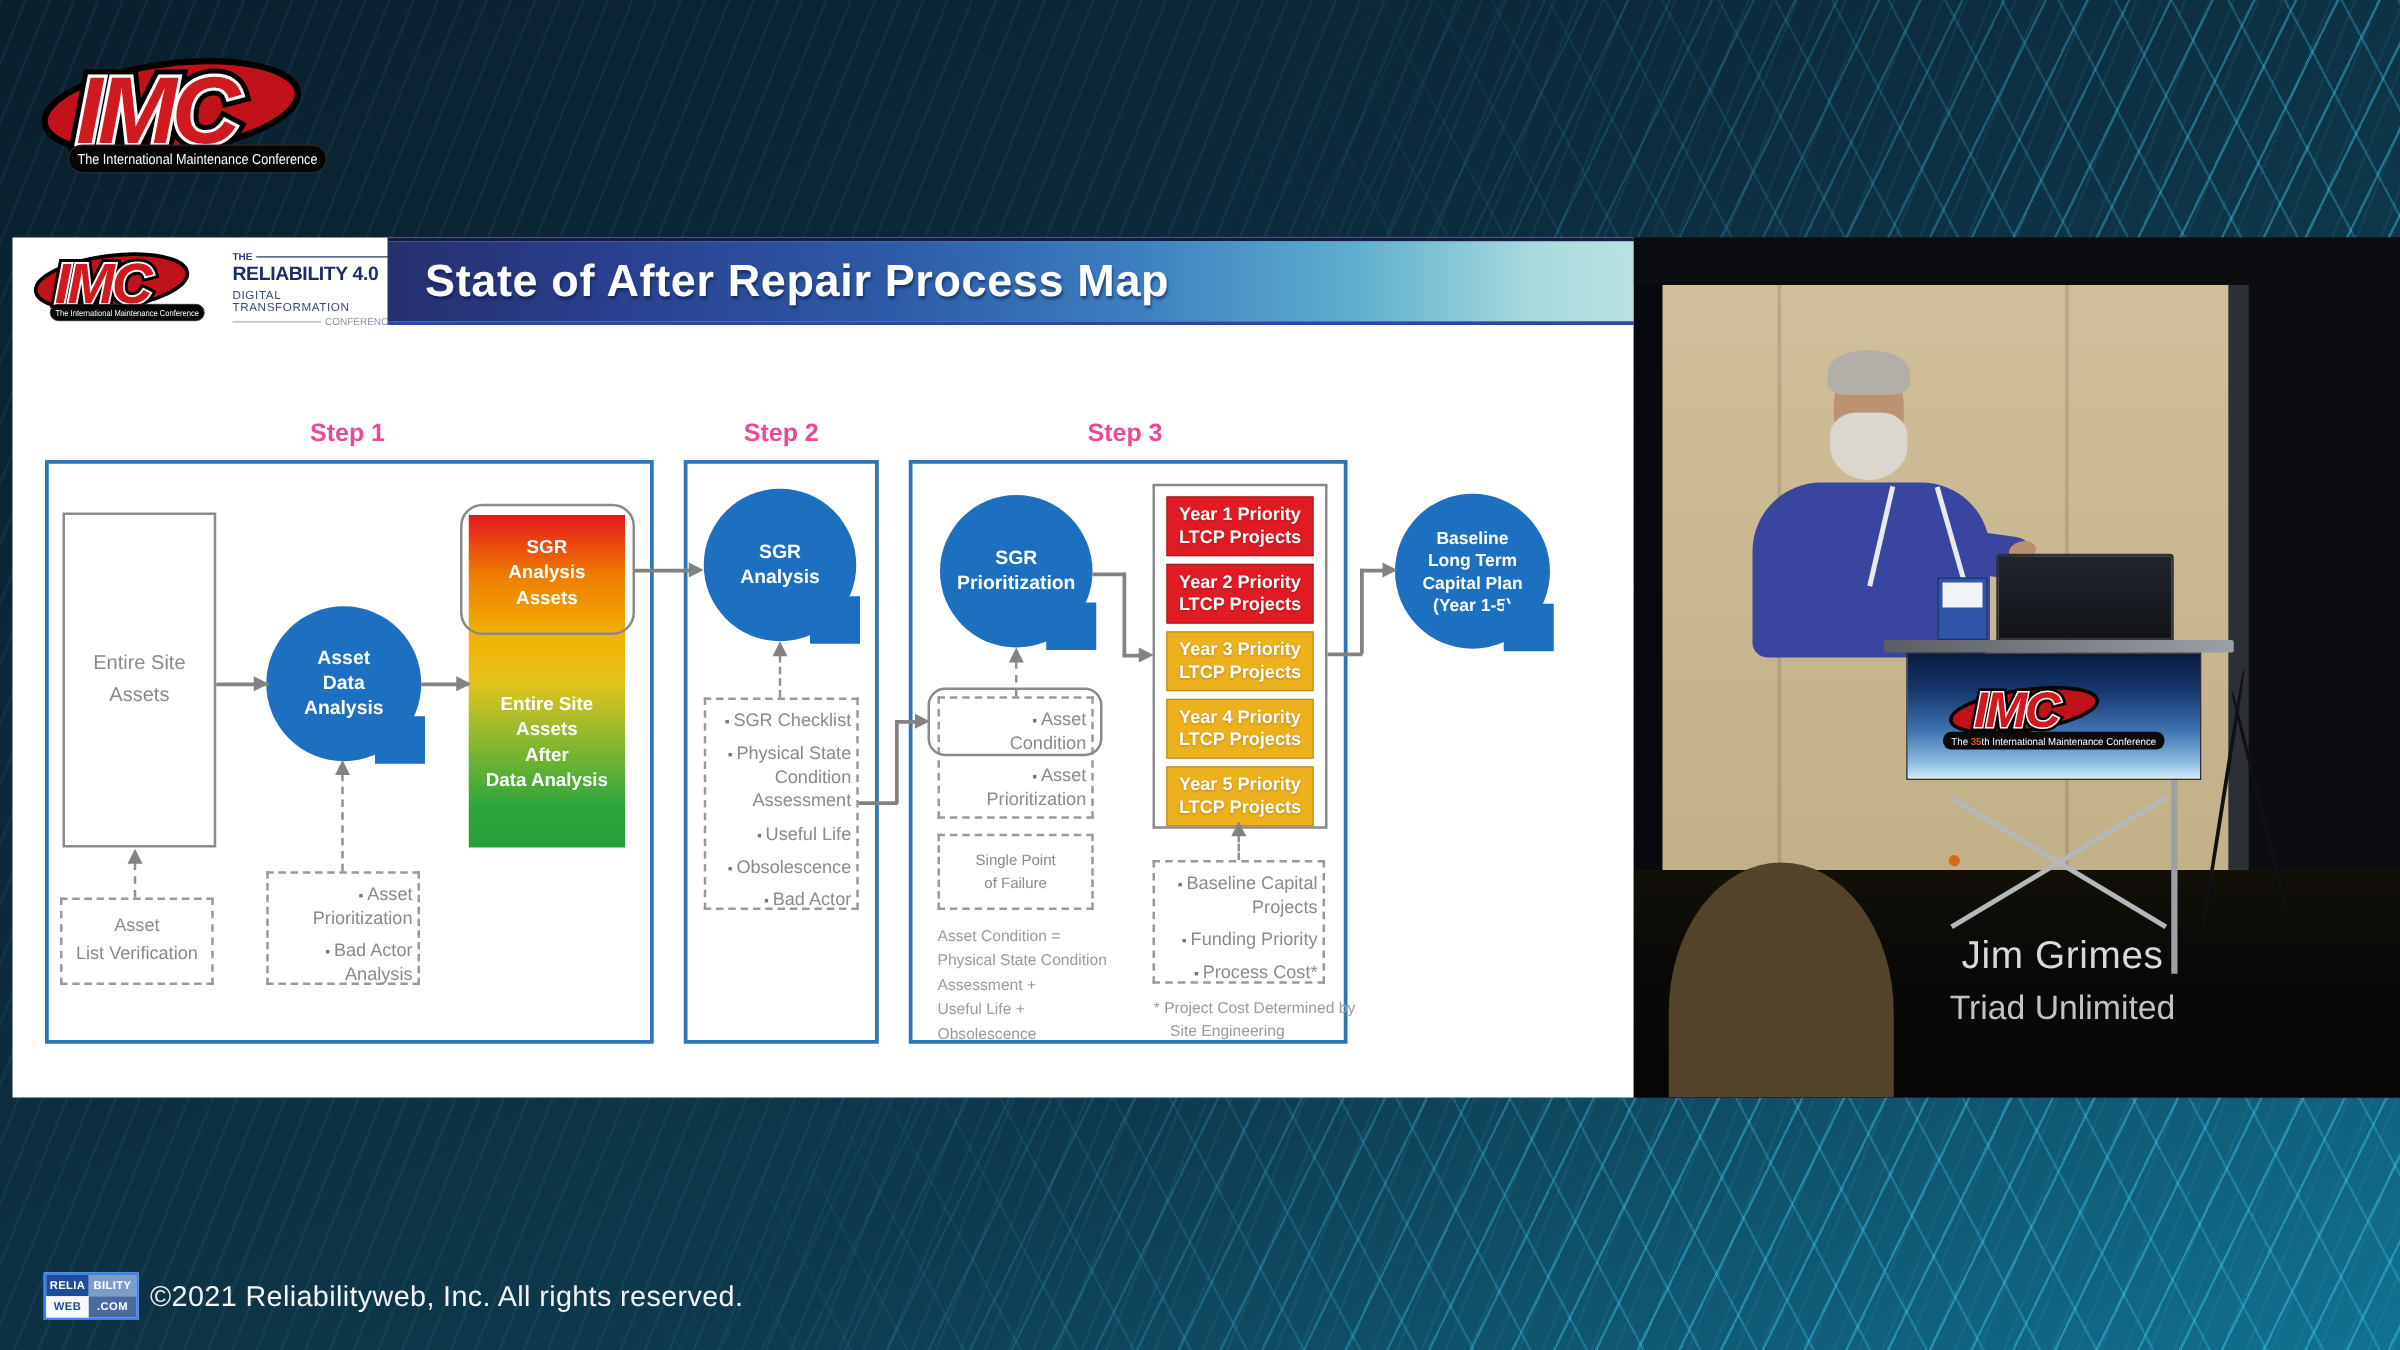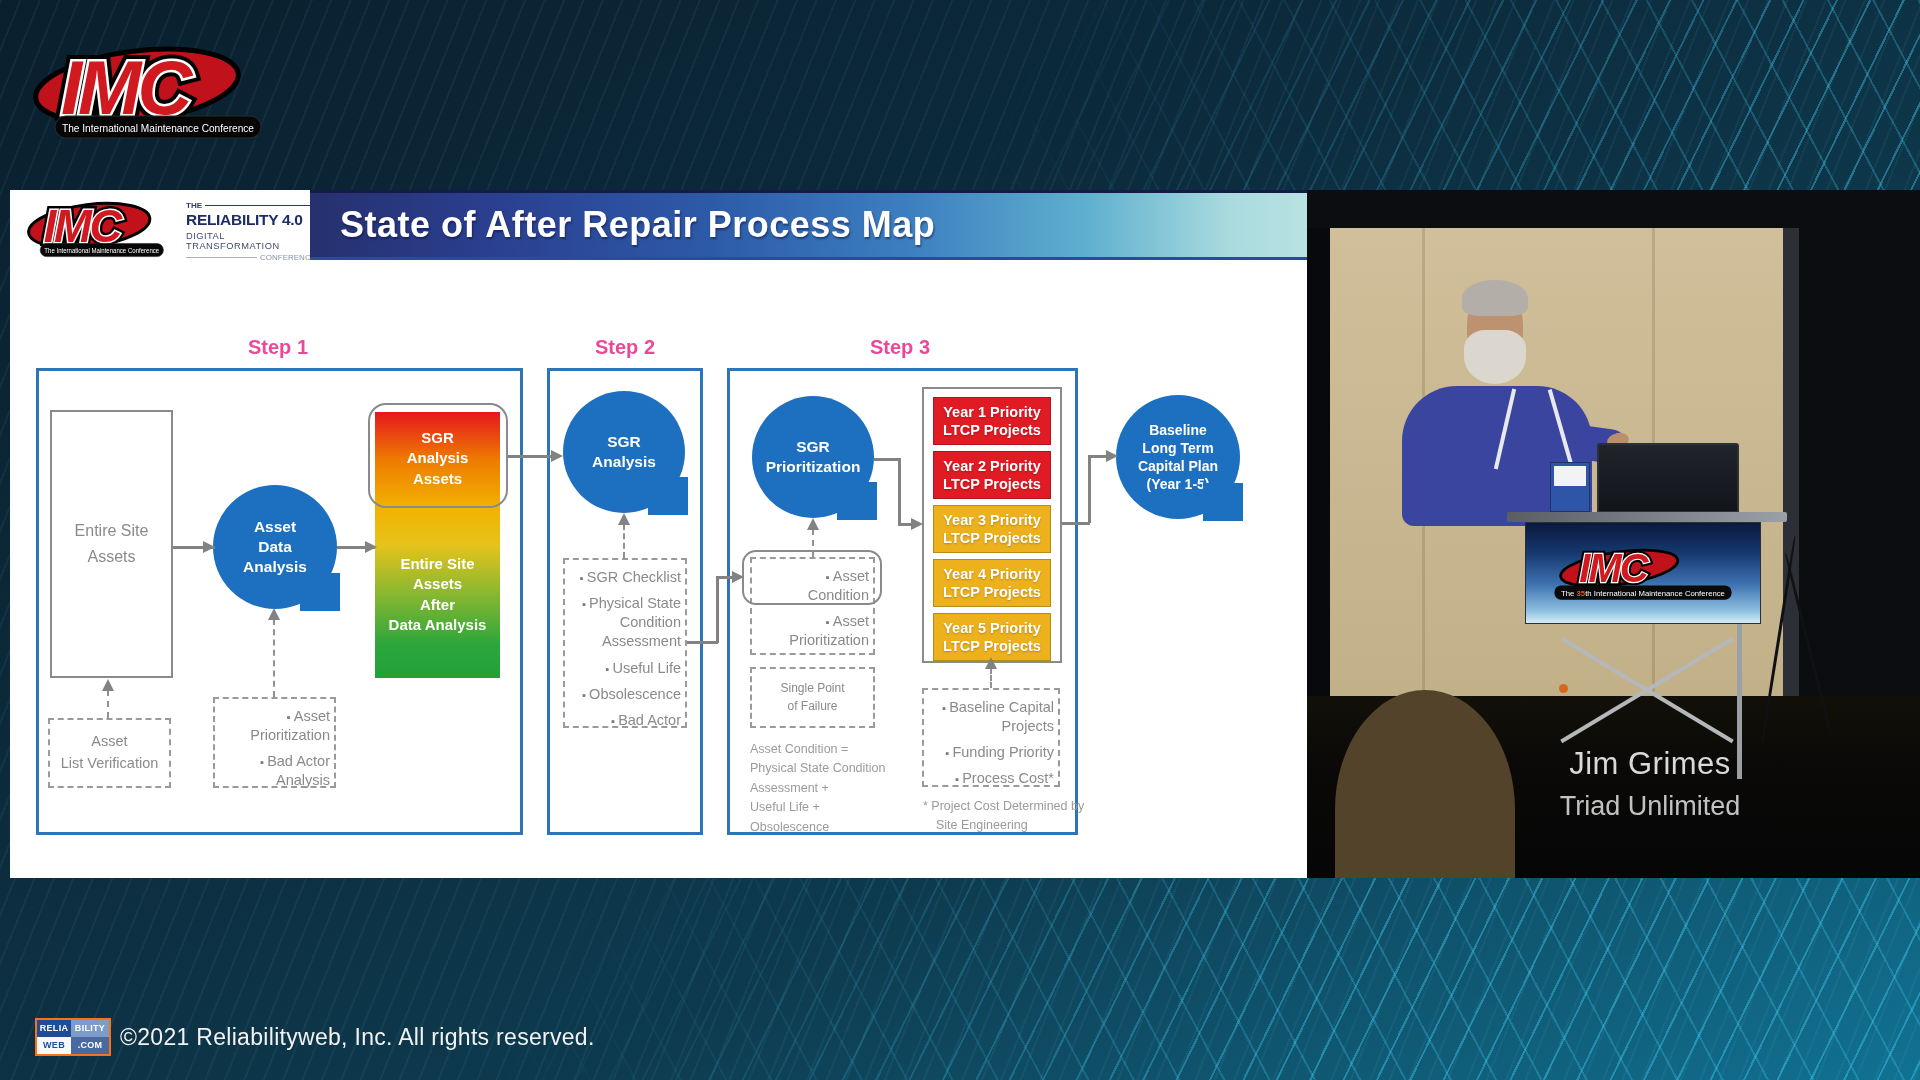--- a/index.html
+++ b/index.html
@@ -102,21 +102,21 @@
   .t1{transform:rotate(31deg);} .t2{transform:rotate(-31deg);}
   .pole{position:absolute;left:430px;top:434px;width:5px;height:155px;background:#9aa0a4;}
   .cable{position:absolute;width:3px;background:#101114;border-radius:40%;}
   .c1{left:470px;top:345px;height:210px;transform:rotate(9deg);}
   .c2{left:500px;top:360px;height:190px;transform:rotate(-14deg);}
   .odot{position:absolute;left:252px;top:494px;width:9px;height:9px;background:#d4691e;border-radius:50%;}
   .names{position:absolute;left:70px;top:556px;width:546px;text-align:center;}
   .name1{font-size:31px;color:#d9d9d9;letter-spacing:.5px;}
   .name2{font-size:27px;color:#c2c2c2;margin-top:9px;}
   
-  .fbrand{position:absolute;left:35px;top:1018px;border:2px solid #f97316;background:#fff;
+  .fbrand{position:absolute;left:35px;top:1018px;border:2px solid #3b82f6;background:#fff;
     display:grid;grid-template-columns:34px 38px;grid-template-rows:17px 17px;}
   .fbrand div{font-size:9px;font-weight:bold;line-height:17px;text-align:center;letter-spacing:.3px;}
   .q1{background:#1f4c97;color:#fff}.q2{background:#7d9cc9;color:#fff}
   .q3{background:#f6f8fa;color:#1f4c97}.q4{background:#49699f;color:#fff}
   .copy{position:absolute;left:120px;top:1024px;font-size:23px;color:#f2f2f2;letter-spacing:.3px;}
 </style>
 </head>
 <body>
 
 <div class="bg"></div>

